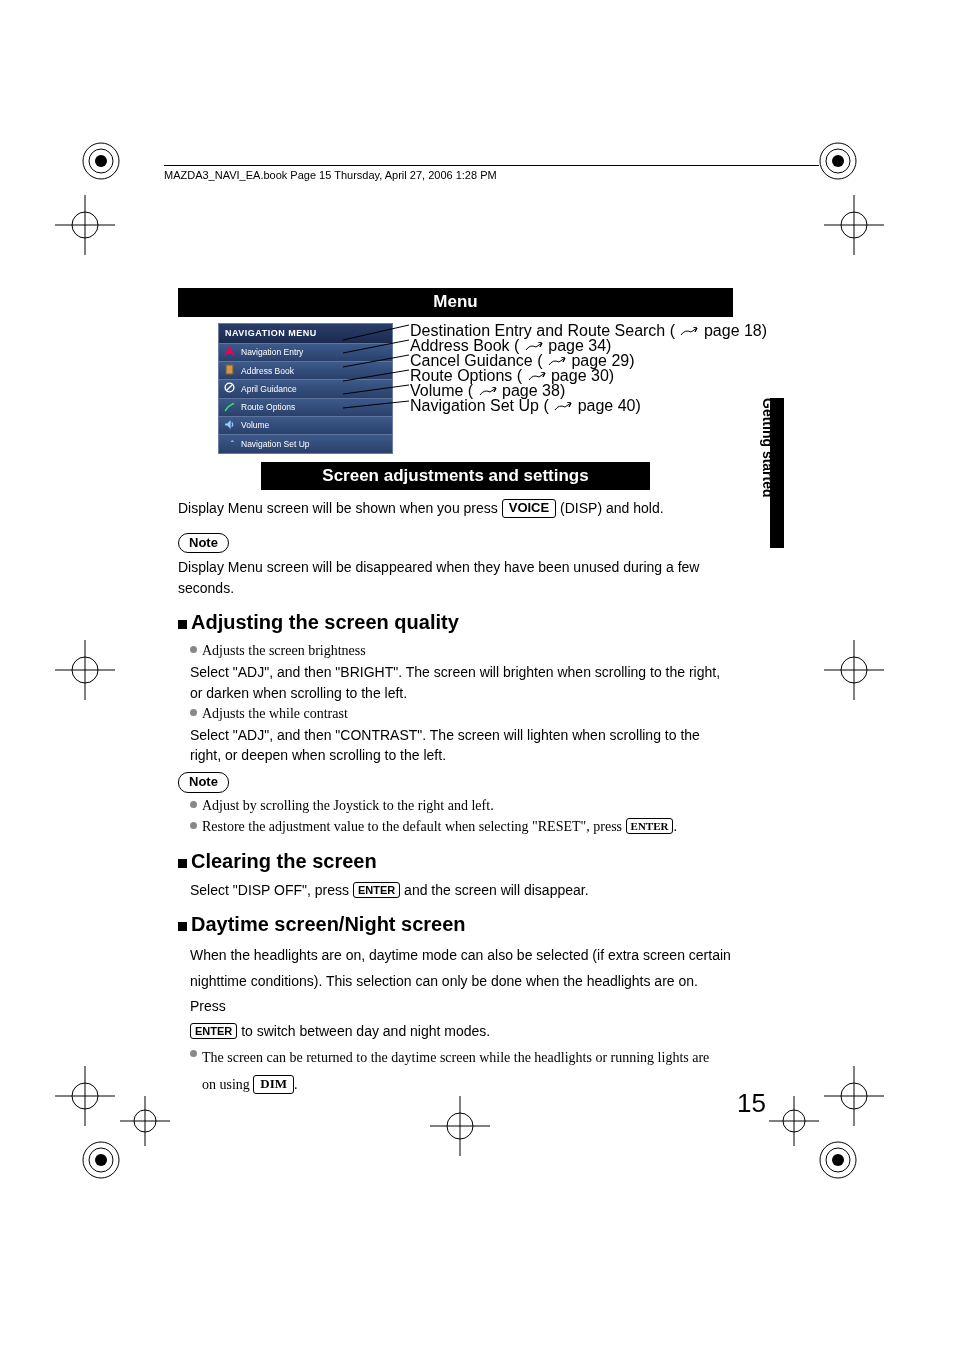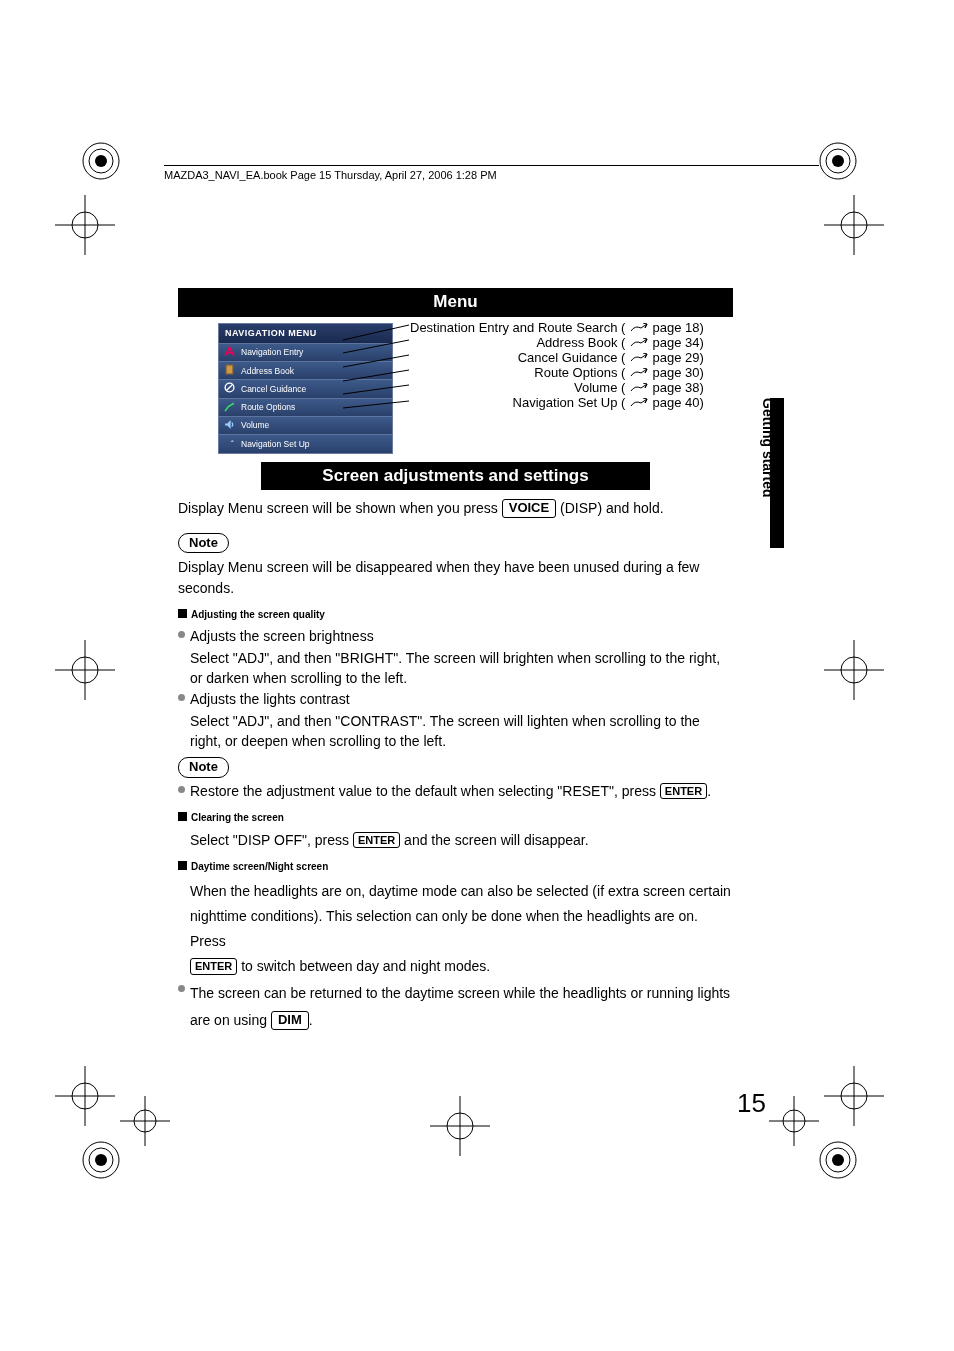--- a/index.html
+++ b/index.html
@@ -106,22 +106,21 @@
   .nav-icon {
     position: absolute;
     left: 5px; top: 2px;
     width: 11px; height: 11px;
     display: inline-block;
   }
   .callouts {
     position: absolute;
     left: 210px;
     top: 0;
-    font-size: 13px;
-    text-align: right;
+    font-size: 16px;
   }
   .callout-row { height: 15px; white-space: nowrap; }
   .callout-row:first-child { margin-top: -4px; }
   .pageref {
     display: inline-block;
     width: 20px; height: 10px;
     vertical-align: -1px;
   }
   .leader {
     position: absolute;
@@ -142,22 +141,22 @@
     margin: 6px 0 2px 0;
   }
   .para { margin: 2px 0 8px 0; }
   .sq {
     display: inline-block;
     width: 9px; height: 9px;
     background: #000;
     margin-right: 4px;
     vertical-align: 0;
   }
-  .subh { font-weight: bold; margin: 10px 0 4px 0; font-size: 10px; }
-  .bullet-row { position: relative; padding-left: 12px; margin: 1px 0; }
+  .subh { font-weight: bold; margin: 10px 0 4px 0; font-size: 20px; }
+  .bullet-row { position: relative; padding-left: 12px; margin: 1px 12px; font-family: Liberation Serif, serif; }
   .bullet-dot {
     position: absolute; left: 0; top: 5px;
     width: 7px; height: 7px; border-radius: 50%;
     background: #888;
   }
   .indent { padding-left: 12px; }
   .page-num {
     position: absolute;
     right: 188px;
     bottom: 232px;
@@ -254,21 +253,21 @@
       <div class="nav-title">NAVIGATION MENU</div>
       <div class="nav-item"><span class="nav-icon"><svg viewBox="0 0 10 10">
               <path d="M1 9 L5 1 L9 9 M3 6 H7" stroke="#e05" fill="none" stroke-width="1.5"></path>
             </svg></span><span>Navigation Entry</span></div>
       <div class="nav-item"><span class="nav-icon"><svg viewBox="0 0 10 10">
               <rect x="2" y="1" width="6" height="8" fill="#c94" stroke="#963"></rect>
             </svg></span><span>Address Book</span></div>
       <div class="nav-item"><span class="nav-icon"><svg viewBox="0 0 10 10">
               <circle cx="5" cy="5" r="4" fill="none" stroke="#fff" stroke-width="1.2"></circle>
               <line x1="2" y1="8" x2="8" y2="2" stroke="#fff" stroke-width="1.2"></line>
-            </svg></span><span>Cancel Guidance</span></div>
+            </svg></span><span>April Guidance</span></div>
       <div class="nav-item"><span class="nav-icon"><svg viewBox="0 0 10 10">
               <path d="M1 9 L4 5 L9 2" stroke="#3d6" fill="none" stroke-width="1.5"></path>
             </svg></span><span>Route Options</span></div>
       <div class="nav-item"><span class="nav-icon"><svg viewBox="0 0 10 10">
               <path d="M1 4 H3 L6 1 V9 L3 6 H1 Z" fill="#9cf"></path>
               <path d="M7 3 Q9 5 7 7" stroke="#9cf" fill="none"></path>
             </svg></span><span>Volume</span></div>
       <div class="nav-item"><span class="nav-icon"><svg viewBox="0 0 10 10">
               <path d="M2 8 L6 4 Q8 2 9 4 Q7 5 6 4" fill="#aac"></path>
             </svg></span><span>Navigation Set Up</span></div>
@@ -310,24 +309,25 @@
     <span class="keycap">VOICE</span>
     <span> (DISP) and hold.</span>
   </div>
 
   <div class="note-pill">Note</div>
   <div class="para">Display Menu screen will be disappeared when they have been unused during a few seconds.</div>
 
   <div class="subh"><span class="sq"></span><span>Adjusting the screen quality</span></div>
   <div class="bullet-row"><span class="bullet-dot"></span><span>Adjusts the screen brightness</span></div>
   <div class="indent">Select "ADJ", and then "BRIGHT". The screen will brighten when scrolling to the right, or darken when scrolling to the left.</div>
-  <div class="bullet-row"><span class="bullet-dot"></span><span>Adjusts the lights contrast</span></div>
+  <div class="bullet-row"><span class="bullet-dot"></span><span>Adjusts the while contrast</span></div>
   <div class="indent">Select "ADJ", and then "CONTRAST". The screen will lighten when scrolling to the right, or deepen when scrolling to the left.</div>
 
   <div class="note-pill">Note</div>
+  <div class="bullet-row"><span class="bullet-dot"></span><span>Adjust by scrolling the Joystick to the right and left.</span></div>
   <div class="bullet-row"><span class="bullet-dot"></span><span>Restore the adjustment value to the default when selecting "RESET", press </span><span class="keycap small">ENTER</span><span>.</span></div>
 
   <div class="subh"><span class="sq"></span><span>Clearing the screen</span></div>
   <div class="indent">
     <span>Select "DISP OFF", press </span><span class="keycap small">ENTER</span><span> and the screen will disappear.</span><br>
   </div>
 
   <div class="subh"><span class="sq"></span><span>Daytime screen/Night screen</span></div>
   <div class="indent" style="line-height:1.8">
     <span>When the headlights are on, daytime mode can also be selected (if extra screen certain nighttime conditions). This selection can only be done when the headlights are on. Press </span><br>

